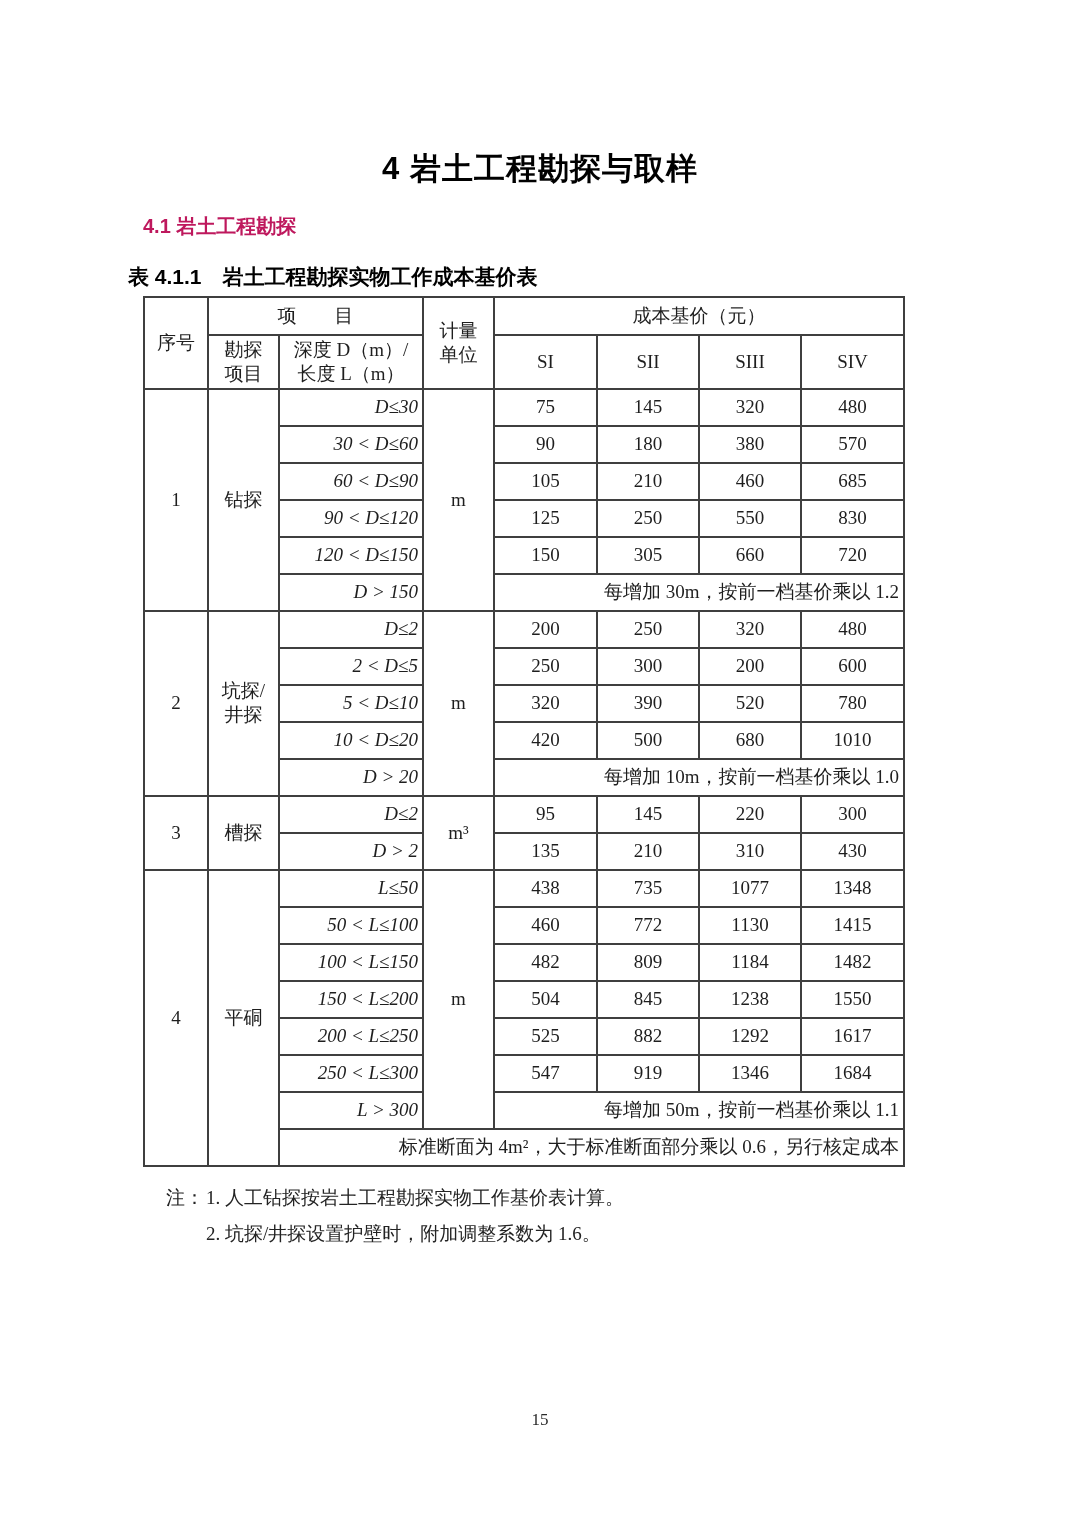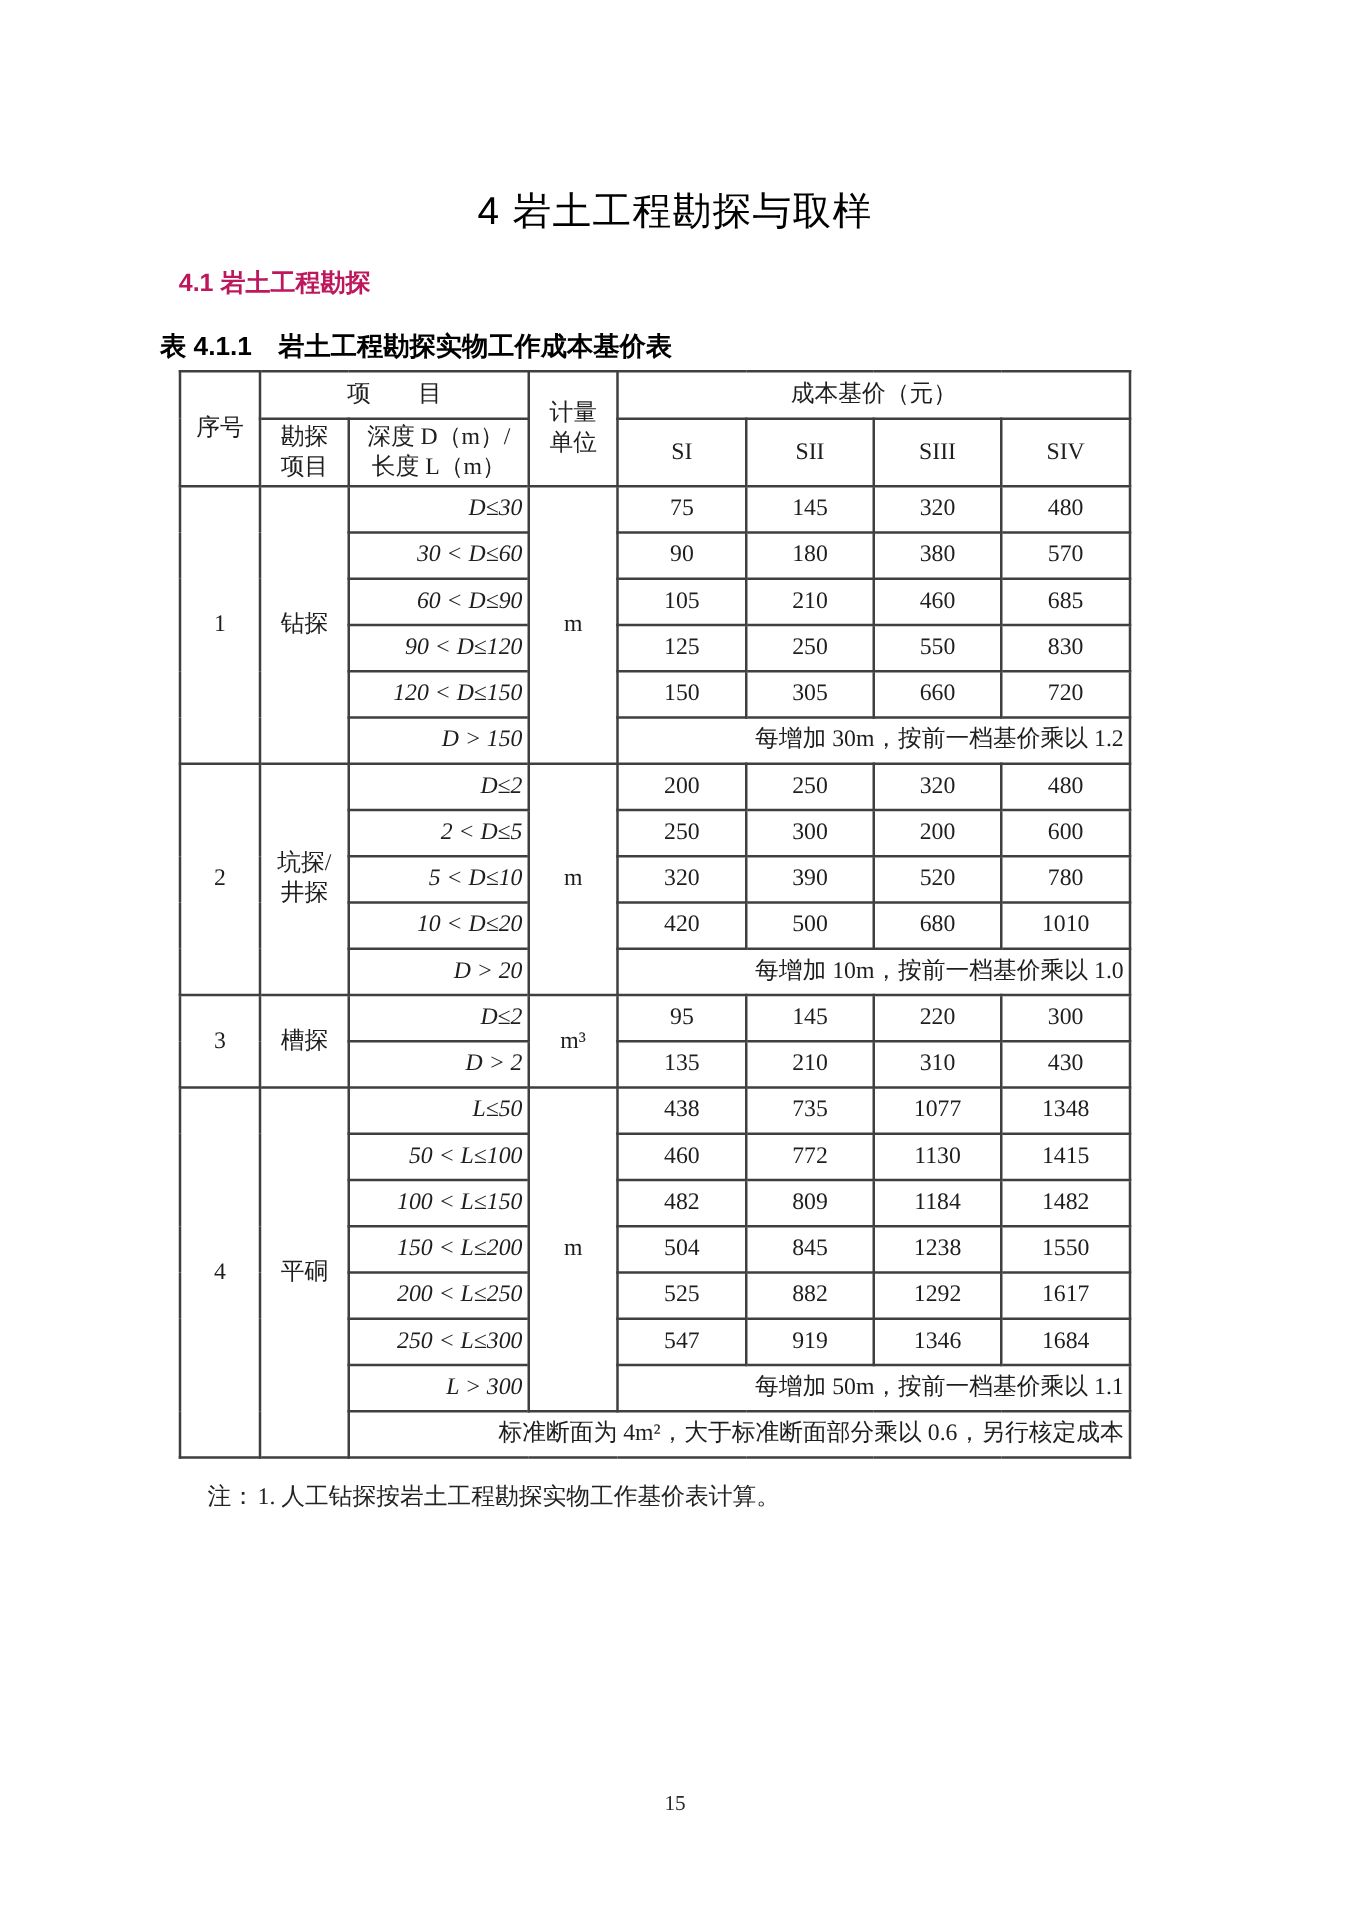--- a/index.html
+++ b/index.html
@@ -7,21 +7,21 @@
   body {
     width: 1080px; height: 1527px;
     position: relative;
     font-family: "Liberation Serif", "DejaVu Serif", serif;
     color: #1e1e1e;
   }
   .page-title {
     position: absolute; top: 148px; left: 0; width: 100%;
     text-align: center;
     font-family: "Liberation Sans", "DejaVu Sans", sans-serif;
-    font-size: 31px; font-weight: normal; color: #000;
+    font-size: 31px; font-weight: bold; color: #000;
     letter-spacing: 1px;
   }
   .section-heading {
     position: absolute; top: 213px; left: 143px;
     font-family: "Liberation Sans", "DejaVu Sans", sans-serif;
     font-size: 20px; font-weight: bold; color: #be185d;
   }
   .table-caption {
     position: absolute; top: 263px; left: 128px;
     font-family: "Liberation Sans", "DejaVu Sans", sans-serif;
@@ -58,21 +58,21 @@
     padding-left: 15px;
   }
   .notes {
     position: absolute; top: 1180px; left: 166px;
     font-size: 19px; color: #232323;
   }
   .note-line { display: flex; line-height: 36px; }
   .note-line .nlabel { width: 40px; flex: 0 0 40px; }
   .page-number {
     position: absolute; top: 1410px; left: 0; width: 100%;
-    text-align: center; font-size: 17px; color: #2a2a2a; margin-top: 23px;
+    text-align: center; font-size: 17px; color: #2a2a2a;
   }
 </style>
 </head>
 <body>
 
 <h1 class="page-title">4 岩土工程勘探与取样</h1>
 <h2 class="section-heading">4.1 岩土工程勘探</h2>
 <div class="table-caption">表 4.1.1　岩土工程勘探实物工作成本基价表</div>
 
 <table class="cost-table">
@@ -259,19 +259,20 @@
   </tbody>
 </table>
 
 <div class="notes">
   <div class="note-line">
     <span class="nlabel">注：</span>
     <span>1. 人工钻探按岩土工程勘探实物工作基价表计算。</span>
   </div>
   <div class="note-line">
     <span class="nlabel"></span>
+    <span>2. 坑探/井探设置护壁时，附加调整系数为 1.6。</span>
   </div>
   <div class="note-line">
     <span class="nlabel"></span>
   </div>
 </div>
 
 <div class="page-number">15</div>
 
 </body></html>

